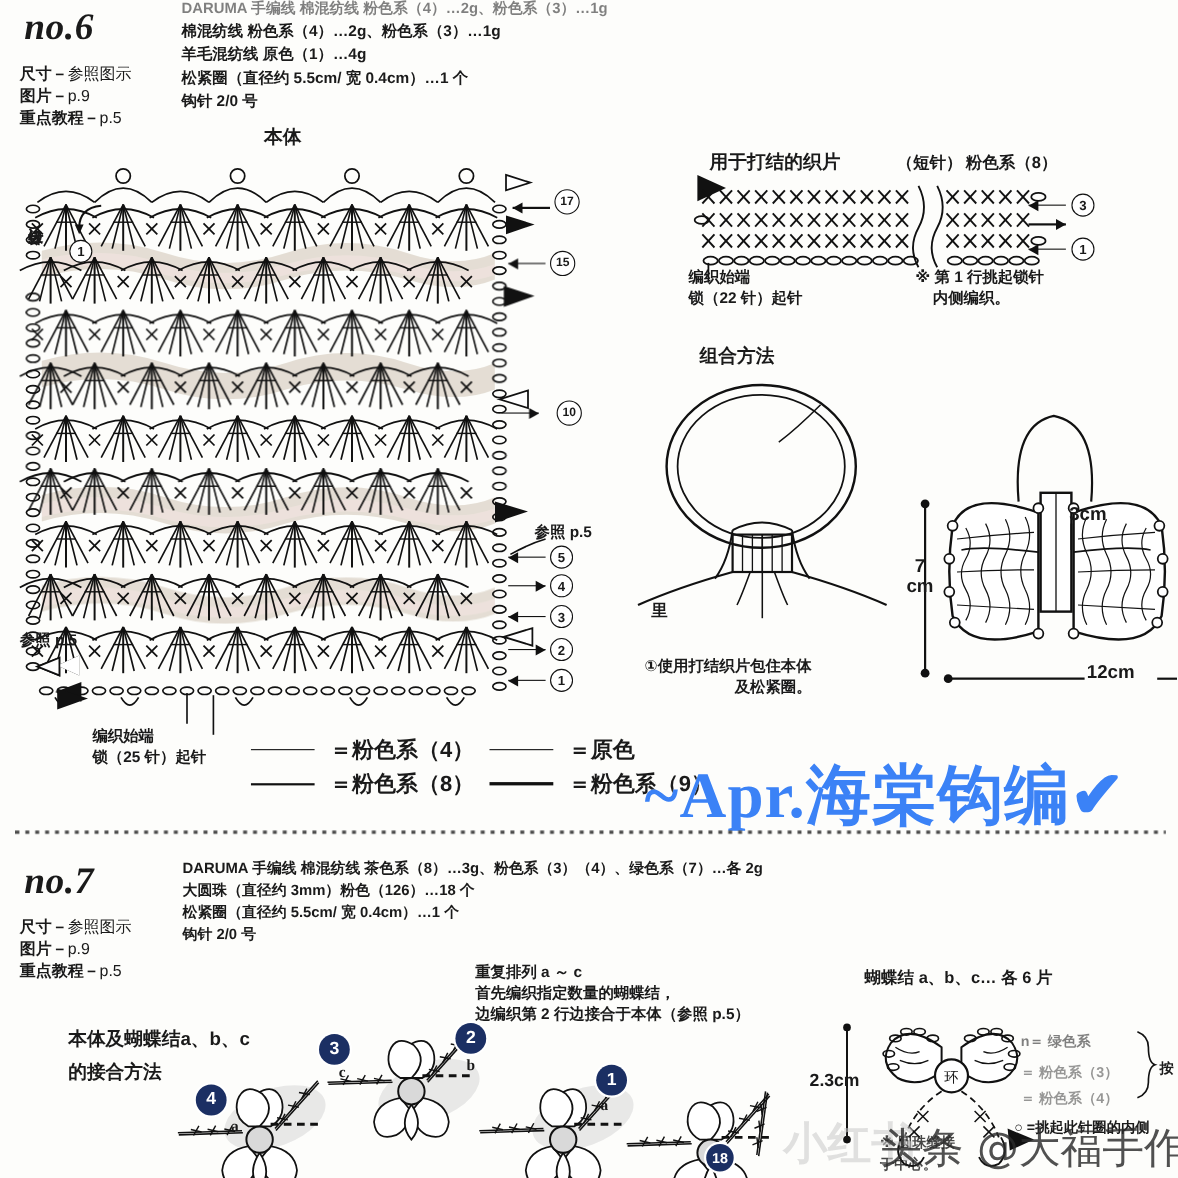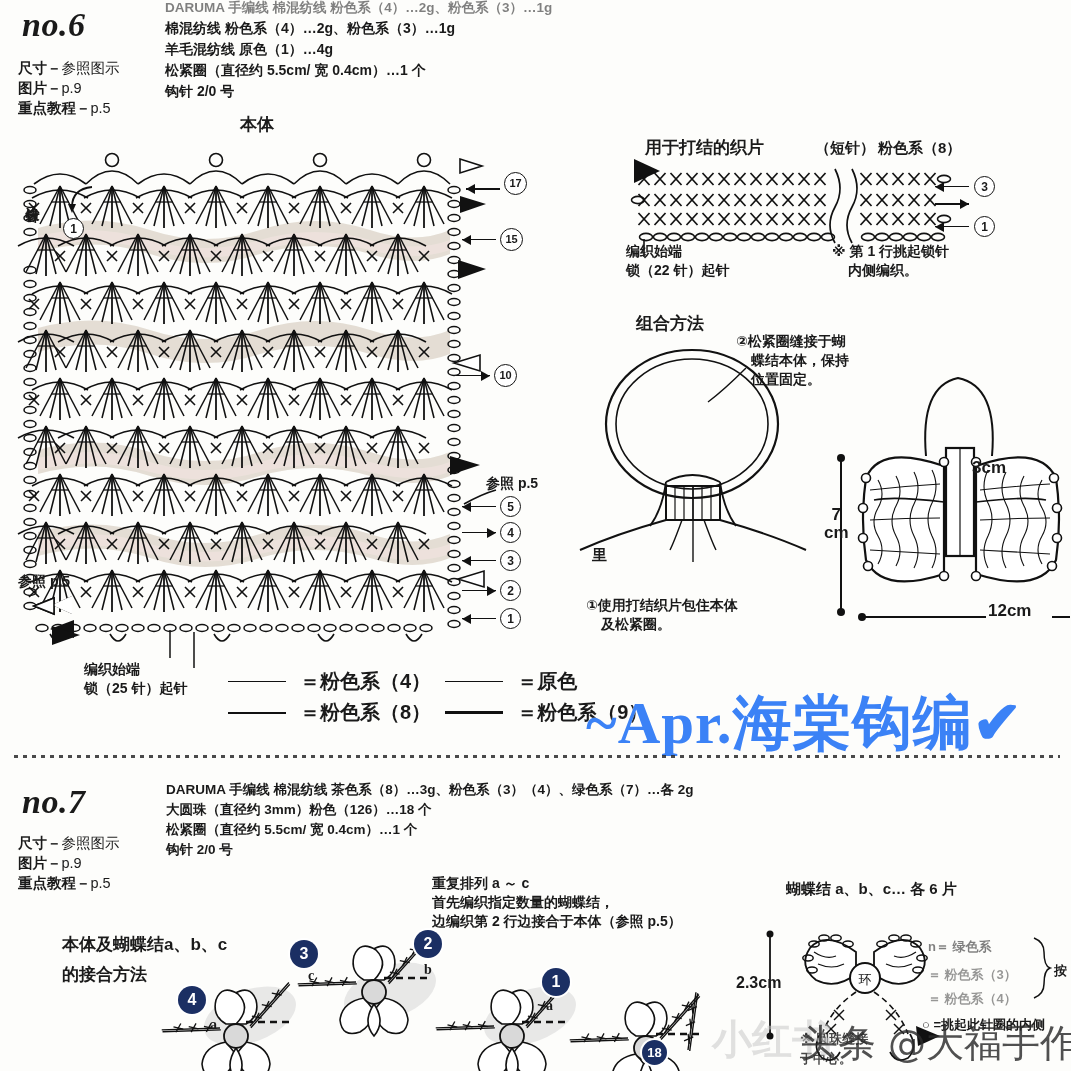--- a/index.html
+++ b/index.html
@@ -507,21 +507,21 @@
     <div class="arrowL"></div>
     <div class="cnum w16">15</div>
   </div>
   <svg class="abs" style="left:456px;top:256px;" width="32" height="26">
     <path d="M2,4 L30,13 L2,23 Z" fill="#111"></path>
   </svg>
 
   <svg class="abs" style="left:452px;top:352px;" width="30" height="22">
     <path d="M2,11 L28,3 L28,19 Z" fill="#fff" stroke="#111" stroke-width="1.6"></path>
   </svg>
-  <div class="abs" style="left:456px;top:364px;display:flex;align-items:center;gap:4px;">
+  <div class="abs" style="left:456px;top:364px;display:flex;align-items:center;gap:16px;">
     <div class="arrowR"></div>
     <div class="cnum w16">10</div>
   </div>
 
   <svg class="abs" style="left:448px;top:452px;" width="34" height="26">
     <path d="M2,4 L32,13 L2,23 Z" fill="#111"></path>
   </svg>
   <div class="abs note" style="left:486px;top:474px;">参照 p.5</div>
   <svg class="abs" style="left:462px;top:488px;" width="36" height="22">
     <path d="M2,16 Q20,6 34,2" fill="none" stroke="#111" stroke-width="1.5"></path>
@@ -694,25 +694,20 @@
   <div class="abs note" style="left:626px;top:242px;">
     <div>编织始端</div>
     <div>锁（22 针）起针</div>
   </div>
   <div class="abs note" style="left:832px;top:242px;">
     <div>※ 第 1 行挑起锁针</div>
     <div style="margin-left:16px;">内侧编织。</div>
   </div>
 
   <div class="abs hd" style="left:636px;top:312px;">组合方法</div>
-  <div class="abs note" style="left:736px;top:332px;">
-    <div>②松紧圈缝接于蝴</div>
-    <div style="margin-left:15px;">蝶结本体，保持</div>
-    <div style="margin-left:15px;">位置固定。</div>
-  </div>
 
   <svg class="abs" style="left:570px;top:332px;" width="260" height="270" viewBox="0 0 260 270">
     <ellipse cx="122" cy="92" rx="86" ry="74" fill="none" stroke="#111" stroke-width="2.2"></ellipse>
     <ellipse cx="122" cy="92" rx="76" ry="65" fill="none" stroke="#111" stroke-width="1.6"></ellipse>
     <path d="M96,150 q-4,28 -16,44" fill="none" stroke="#111" stroke-width="1.8"></path>
     <path d="M150,150 q4,28 16,44" fill="none" stroke="#111" stroke-width="1.8"></path>
     <path d="M96,150 q26,-14 54,0" fill="none" stroke="#111" stroke-width="1.8"></path>
 
     <rect x="96" y="154" width="54" height="34" fill="none" stroke="#111" stroke-width="2"></rect>
     <line x1="105" y1="154" x2="105" y2="188" stroke="#111" stroke-width="1.2"></line>
@@ -724,21 +719,21 @@
     <path d="M96,188 q-50,14 -86,30" fill="none" stroke="#111" stroke-width="2"></path>
     <path d="M150,188 q50,14 86,30" fill="none" stroke="#111" stroke-width="2"></path>
     <path d="M112,188 q-8,22 -12,30" fill="none" stroke="#111" stroke-width="1.4"></path>
     <path d="M134,188 q8,22 12,30" fill="none" stroke="#111" stroke-width="1.4"></path>
     <line x1="123" y1="154" x2="123" y2="230" stroke="#111" stroke-width="1.4"></line>
 
     <path d="M176,36 q-22,22 -38,34" fill="none" stroke="#111" stroke-width="1.4"></path>
   </svg>
 
   <div class="abs hd-sm" style="left:592px;top:546px;">里</div>
-  <div class="abs note" style="left:586px;top:596px;">
+  <div class="abs note" style="left:586px;top:596px;text-align:right;">
     <div>①使用打结织片包住本体</div>
     <div style="margin-left:15px;">及松紧圈。</div>
   </div>
 
   <svg class="abs" style="left:848px;top:370px;" width="224" height="260" viewBox="0 0 224 260">
 
     <path d="M78,86 q-6,-70 32,-78 q40,8 34,78" fill="none" stroke="#111" stroke-width="2"></path>
 
     <path d="M96,96 q-64,-22 -78,12 q-6,42 0,82 q16,34 78,14 Z" fill="#fff" stroke="#111" stroke-width="2.2"></path>
 

